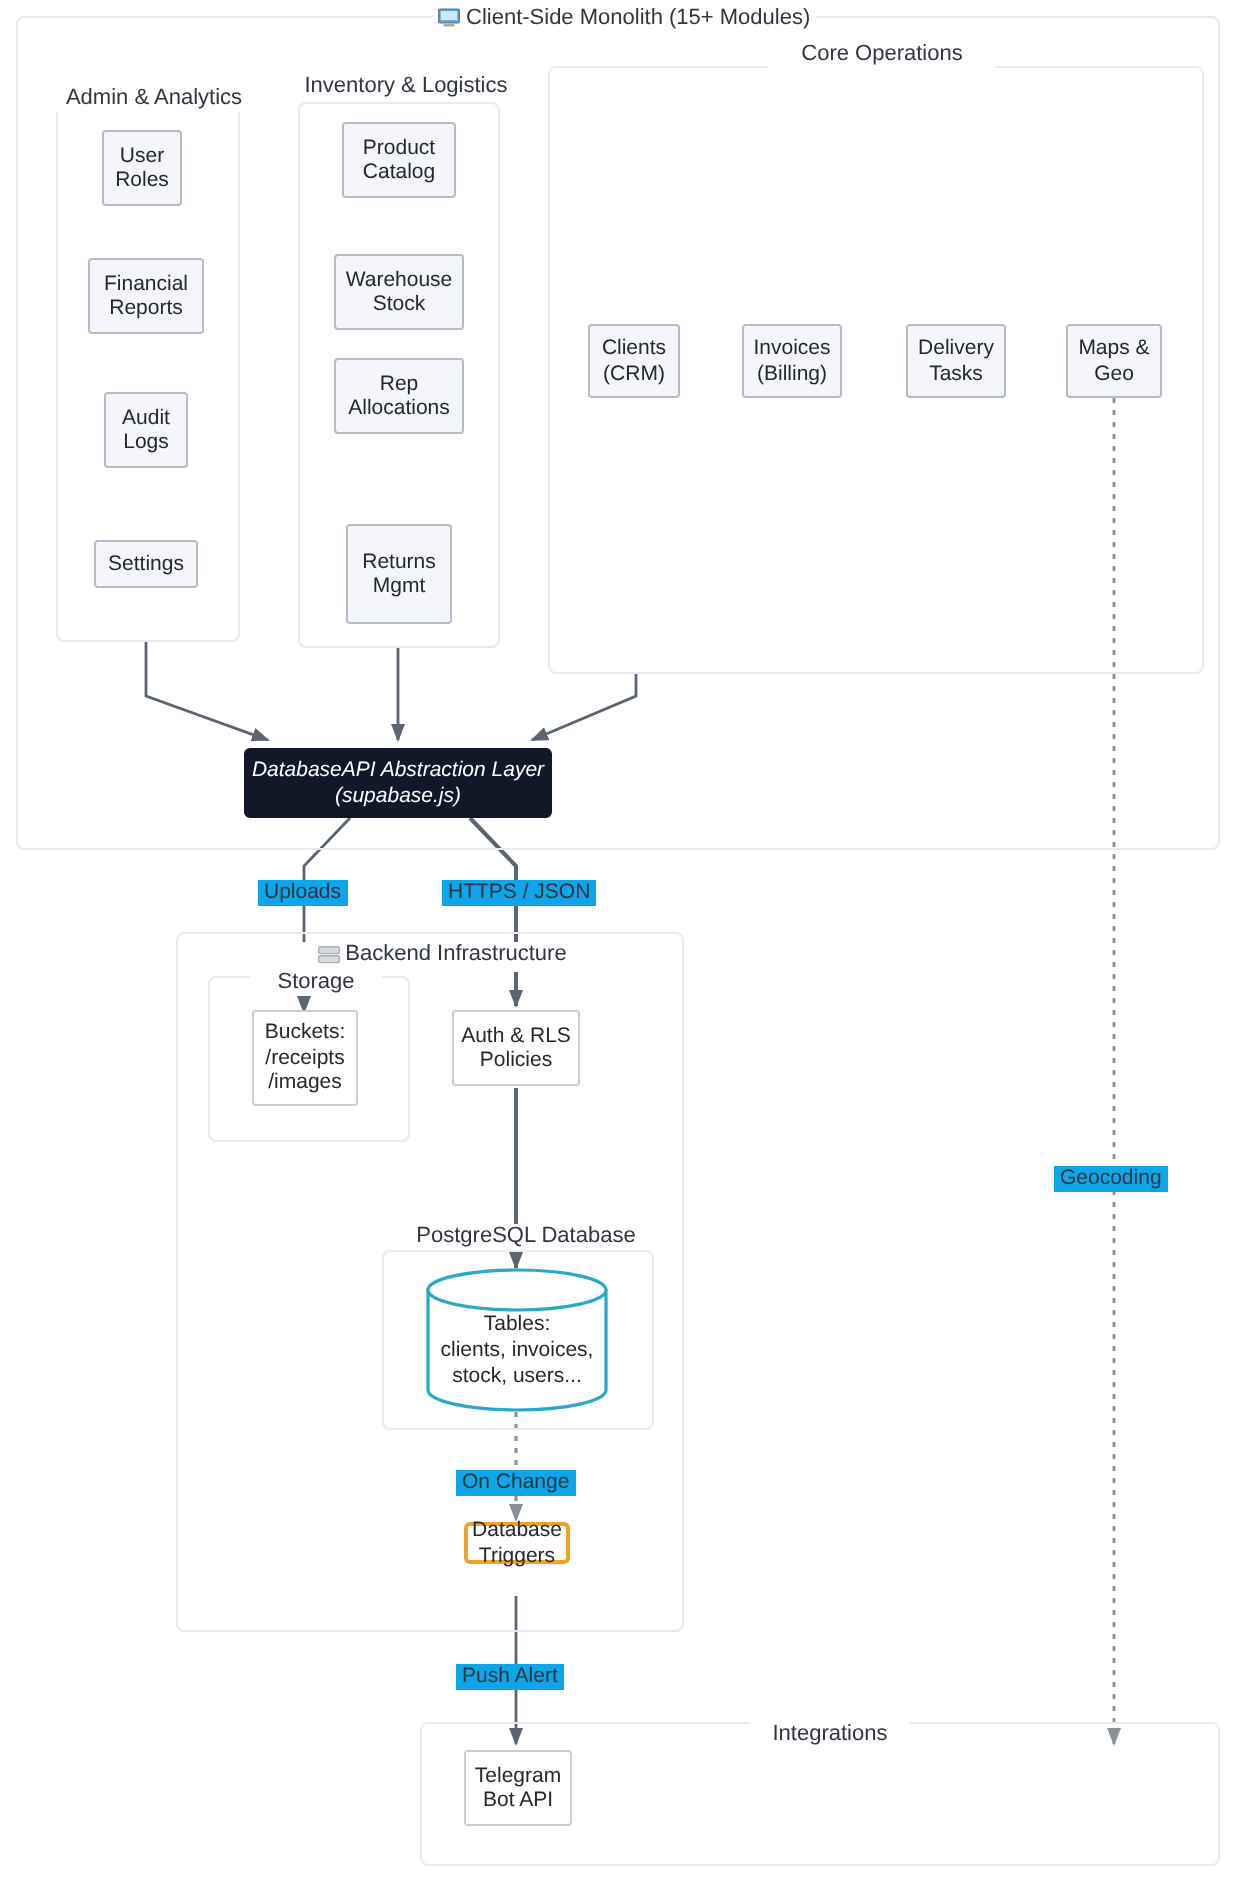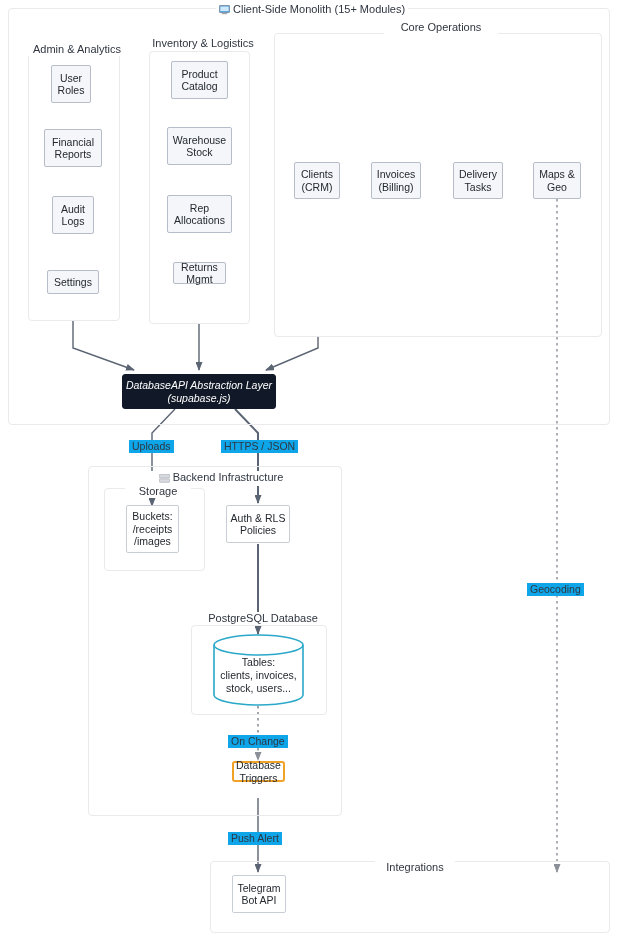--- a/index.html
+++ b/index.html
@@ -176,25 +176,25 @@
   <div class="cluster-label" style="left:141px; top:37px; width:118px;">Inventory &amp; Logistics</div>
 
   <div class="node" style="left:171px; top:61px; width:57px; height:38px;">
     <span style="white-space:pre-line;">Product
 Catalog</span>
   </div>
   <div class="node" style="left:167px; top:127px; width:65px; height:38px;">
     <span style="white-space:pre-line;">Warehouse
 Stock</span>
   </div>
-  <div class="node" style="left:167px; top:195px; width:65px; height:38px;">
+  <div class="node" style="left:167px; top:179px; width:65px; height:38px;">
     <span style="white-space:pre-line;">Rep
 Allocations</span>
   </div>
-  <div class="node" style="left:173px; top:262px; width:53px; height:22px;">
+  <div class="node" style="left:173px; top:262px; width:53px; height:50px;">
     <span style="white-space:pre-line;">Returns
 Mgmt</span>
   </div>
 
   <div class="cluster" style="left:274px; top:33px; width:328px; height:304px;"></div>
   <div class="cluster-label" style="left:384px; top:21px; width:108px;">Core Operations</div>
 
   <div class="node" style="left:294px; top:162px; width:46px; height:37px;">
     <span style="white-space:pre-line;">Clients
 (CRM)</span>

